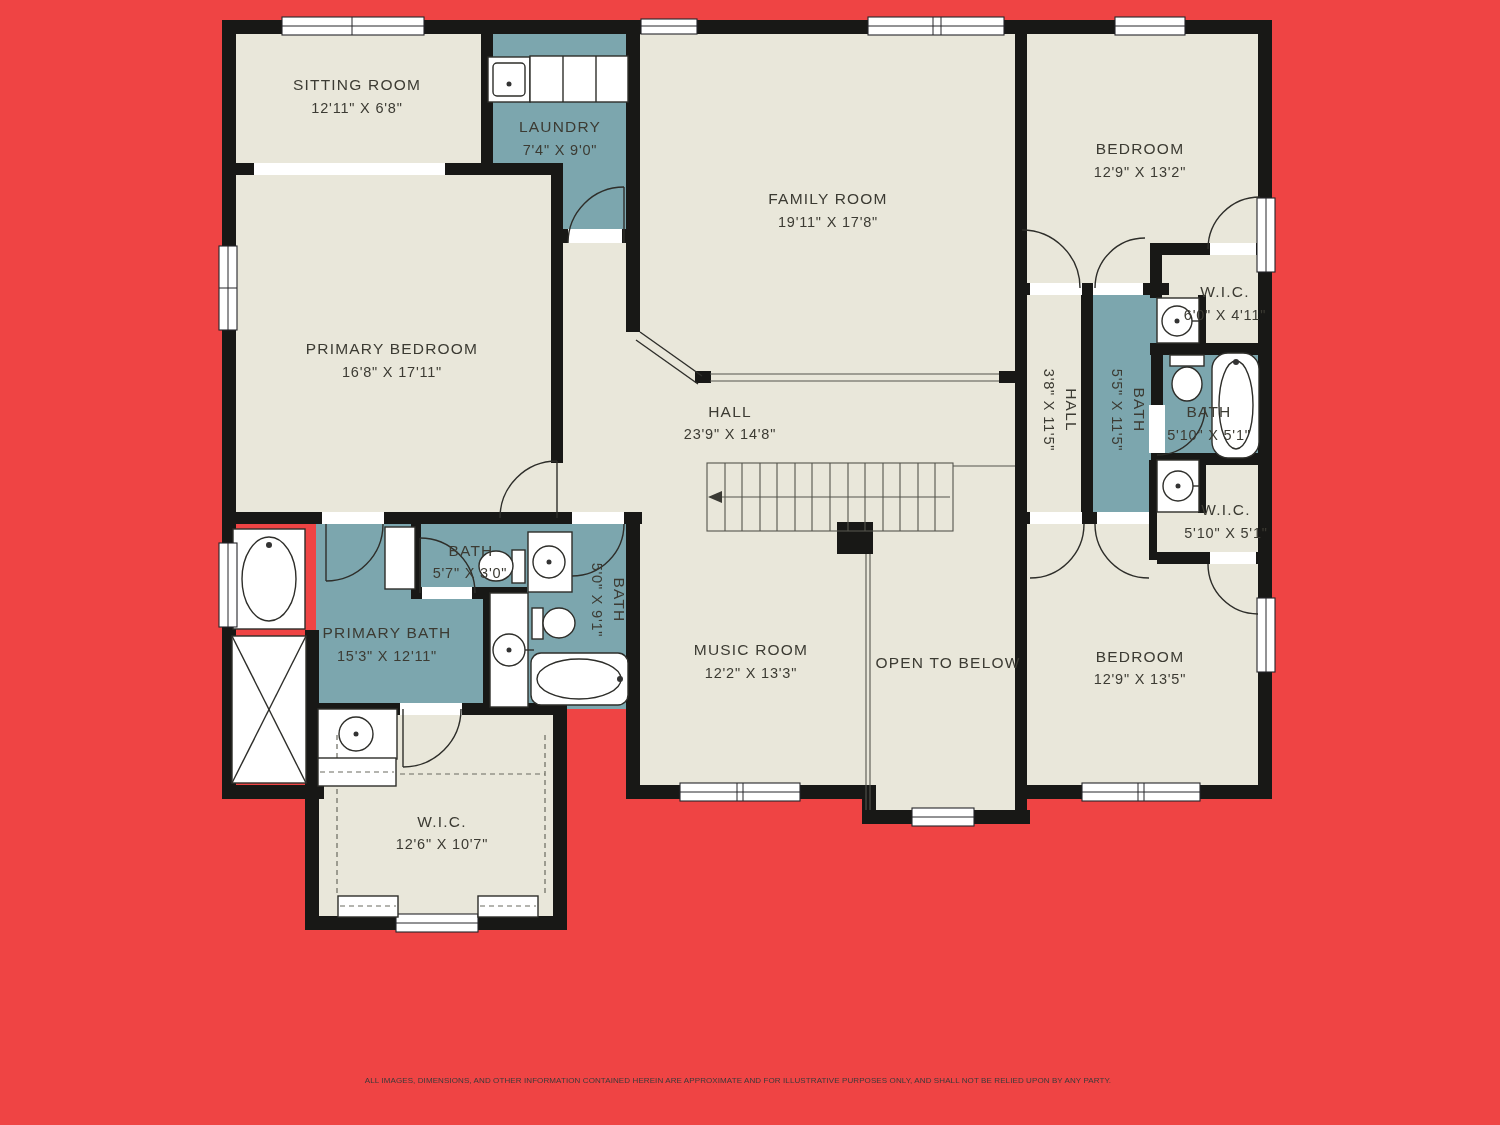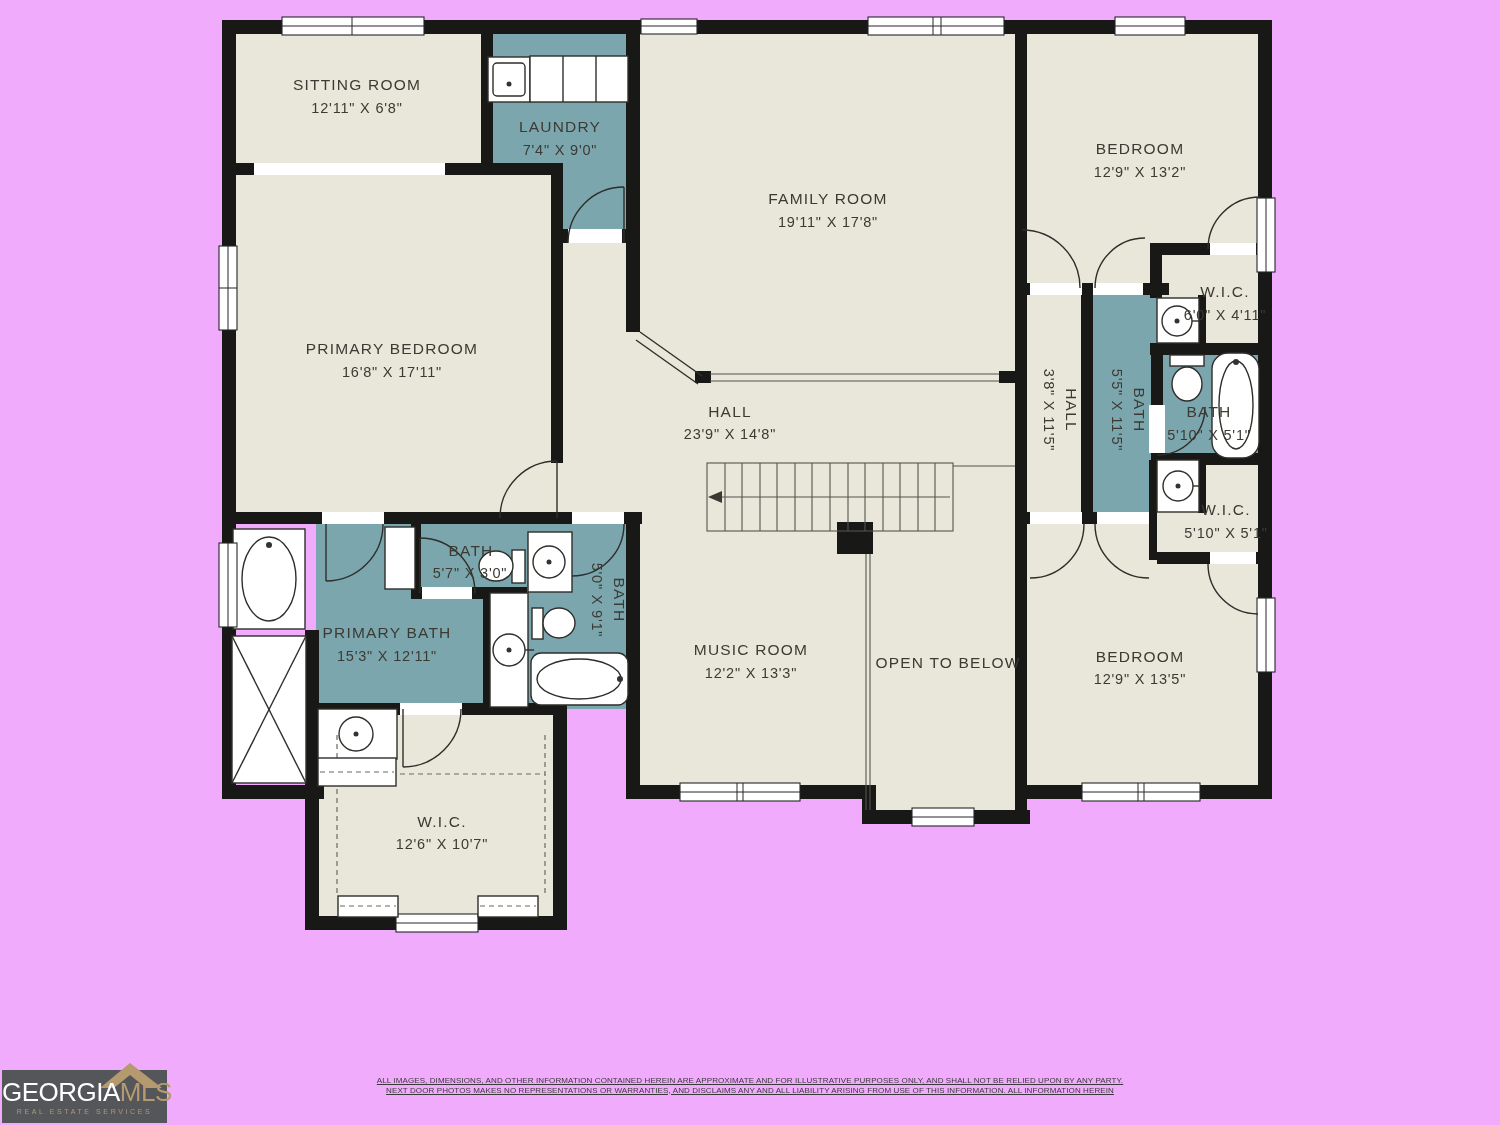--- a/index.html
+++ b/index.html
@@ -1,36 +1,36 @@
 <!DOCTYPE html>
 <html><head>
 <meta charset="utf-8">
 <style>
   html,body{margin:0;padding:0;background:#ffffff;}
-  .page{position:relative;width:1500px;height:1125px;background:#f0abfc;overflow:hidden;
+  .page{position:relative;width:1500px;height:1125px;background:#ef4444;overflow:hidden;
         font-family:"Liberation Sans",sans-serif;}
   .plan-svg{position:absolute;left:0;top:0;}
   
   .bg{fill:#e9e7da;}
   .wet{fill:#7ca6ae;}
   .w{fill:#181816;}
   .op{fill:#ffffff;}
   .fx{fill:#ffffff;stroke:#2e2e2a;stroke-width:1.4;}
   .ln{stroke:#2e2e2a;stroke-width:1.4;fill:none;}
   .thin{stroke:#55554d;stroke-width:1.1;fill:none;}
   .dash{stroke:#6a6a60;stroke-width:1.2;fill:none;stroke-dasharray:5 4;}
   .win{fill:#ffffff;stroke:#26262a;stroke-width:1.1;}
   .winln{stroke:#26262a;stroke-width:1;fill:none;}
   .lbl{font-family:"Liberation Sans",sans-serif;font-size:15.5px;letter-spacing:1.2px;
        fill:#3c3b33;text-anchor:middle;}
   .dims{font-size:14.5px;letter-spacing:0.8px;}
   .dot{fill:#333;}
   
-  .disclaimer{position:absolute;left:330px;width:840px;top:1076px;text-align:center;
-              font-size:8px;line-height:9.5px;color:#3a3a3a;letter-spacing:0.1px;text-decoration:underline;}
+  .disclaimer{position:absolute;left:318px;width:840px;top:1076px;text-align:center;
+              font-size:8px;line-height:9.5px;color:#3a3a3a;letter-spacing:0.1px;}
   
   .logo{position:absolute;left:2px;top:1070px;width:165px;height:53px;background:#55565a;
         text-align:center;}
   .logo-roof{position:absolute;left:88px;top:-9px;}
   .logo-line{position:relative;margin-top:9px;font-size:26px;line-height:26px;color:#ffffff;
              letter-spacing:-0.5px;font-weight:400;}
   .logo-gold{color:#b49a6e;}
   .logo-tagline{margin-top:3px;font-size:7px;letter-spacing:2.6px;color:#ab9a78;}
 </style>
 </head>
@@ -314,24 +314,16 @@
     <text class="lbl" transform="rotate(90 614 600)" x="614" y="600">BATH</text>
     <text class="lbl dims" transform="rotate(90 592 600)" x="592" y="600">5'0" X 9'1"</text>
 
     <text class="lbl" x="442" y="827">W.I.C.</text>
     <text class="lbl dims" x="442" y="849">12'6" X 10'7"</text>
   </g>
 </svg>
 
 <div class="disclaimer">
   <div>ALL IMAGES, DIMENSIONS, AND OTHER INFORMATION CONTAINED HEREIN ARE APPROXIMATE AND FOR ILLUSTRATIVE PURPOSES ONLY, AND SHALL NOT BE RELIED UPON BY ANY PARTY.</div>
-  <div>NEXT DOOR PHOTOS MAKES NO REPRESENTATIONS OR WARRANTIES, AND DISCLAIMS ANY AND ALL LIABILITY ARISING FROM USE OF THIS INFORMATION. ALL INFORMATION HEREIN</div>
 </div>
 
-<div class="logo">
-  <svg class="logo-roof" width="76" height="30" viewBox="0 0 76 30">
-    <polygon points="10,27 40,2 72,27 56,27 40,14 24,27" fill="#b49a6e"></polygon>
-  </svg>
-  <div class="logo-line"><span>GEORGIA</span><span class="logo-gold">MLS</span></div>
-  <div class="logo-tagline">REAL ESTATE SERVICES</div>
+
 </div>
 
-</div>
-
 </body></html>

